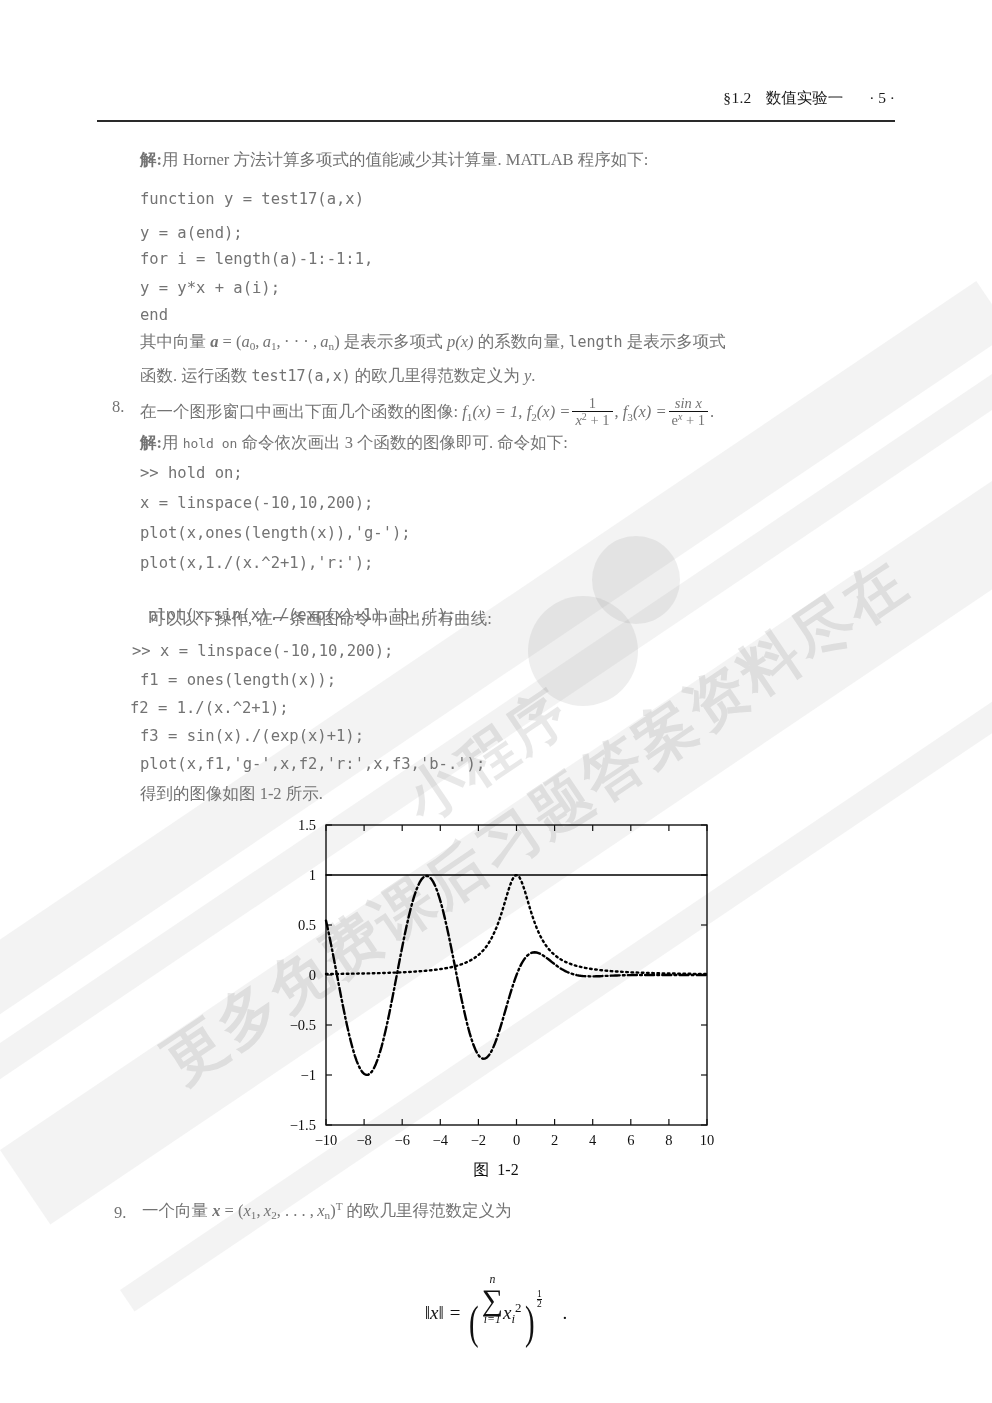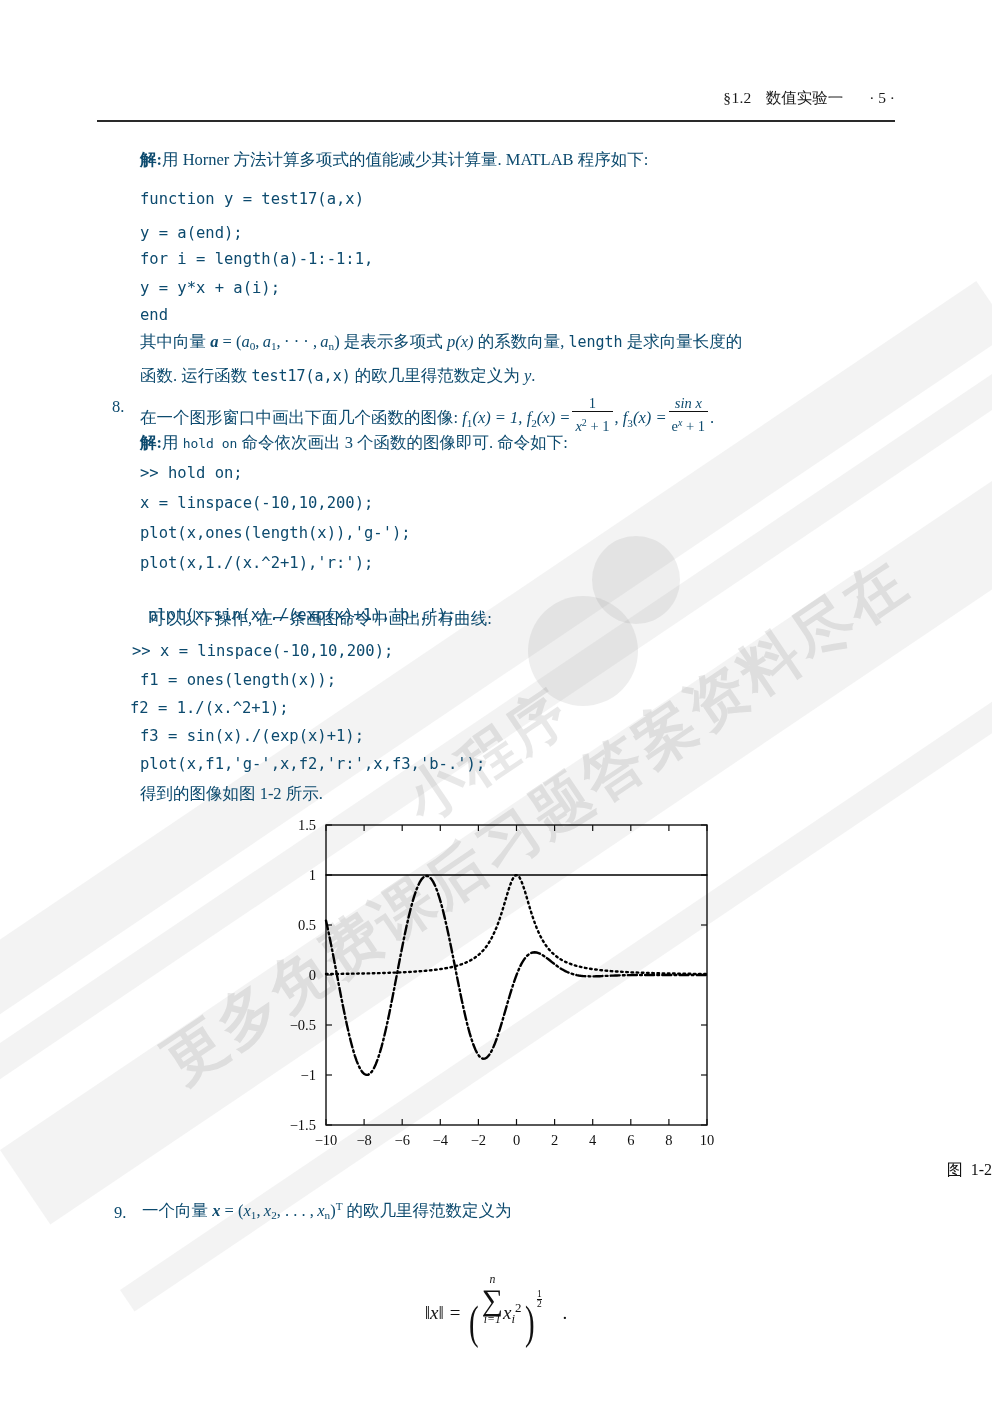--- a/index.html
+++ b/index.html
@@ -77,21 +77,21 @@
     height: 1.6px;
     background: #2a2a2a;
   }
 
   
   .ln {
     position: absolute;
     white-space: nowrap;
     font-size: 16.5px;
     line-height: 1;
-    color: #0c4a6e;
+    color: #737373;
   }
   .cn { font-family: "Liberation Serif", "DejaVu Serif", serif; }
   .bold { font-weight: bold; }
   .mono {
     font-family: "DejaVu Sans Mono", "Liberation Mono", monospace;
     font-size: 15.5px;
     letter-spacing: 0px;
   }
   .mi { font-style: italic; font-family: "Liberation Serif","DejaVu Serif",serif; }
   .rm { font-style: normal; }
@@ -99,40 +99,40 @@
   
   .frac {
     display: inline-block;
     vertical-align: -0.55em;
     text-align: center;
     font-size: 0.88em;
     line-height: 1.05;
     margin: 0 2px;
   }
   .frac .num { display: block; padding: 0 3px; }
-  .frac .den { display: block; border-top: 1.1px solid #111; padding: 7px 3px; }
+  .frac .den { display: block; border-top: 1.1px solid #111; padding: 1px 3px; }
 
   sub, sup { font-size: 0.68em; line-height: 0; }
   sub { vertical-align: -0.3em; }
   sup { vertical-align: 0.55em; }
 
   
   #figure {
     position: absolute;
     left: 0; top: 0;
     width: 992px; height: 1403px;
     z-index: 12;
     pointer-events: none;
   }
   #fig-caption {
     position: absolute;
     left: 0;
     top: 1160px;
     width: 992px;
-    text-align: right;
+    text-align: center;
     font-size: 16px;
     z-index: 13;
   }
   #fig-caption .capnum { margin-left: 8px; }
 
   
   #norm-formula {
     position: absolute;
     left: 0;
     top: 1274px;
@@ -200,21 +200,21 @@
     <span class="bold">解:</span><span>用 Horner 方法计算多项式的值能减少其计算量. MATLAB 程序如下:</span>
   </div>
 
   <div class="ln mono" style="left:140px; top:192px;">function y = test17(a,x)</div>
   <div class="ln mono" style="left:140px; top:226px;">    y = a(end);</div>
   <div class="ln mono" style="left:140px; top:252px;">    for i = length(a)-1:-1:1,</div>
   <div class="ln mono" style="left:140px; top:281px;">        y = y*x + a(i);</div>
   <div class="ln mono" style="left:140px; top:308px;">    end</div>
 
   <div class="ln cn" style="left:140px; top:334px;">
-    <span>其中向量 </span><span class="mi bold">a</span><span> = (</span><span class="mi">a</span><sub>0</sub>, <span class="mi">a</span><sub>1</sub>, <span>· · · ,</span> <span class="mi">a</span><sub>n</sub><span>) 是表示多项式 </span><span class="mi">p(x)</span><span> 的系数向量, </span><span class="mono" style="font-size:15px">length</span><span> 是求向量长度的</span>
+    <span>其中向量 </span><span class="mi bold">a</span><span> = (</span><span class="mi">a</span><sub>0</sub>, <span class="mi">a</span><sub>1</sub>, <span>· · · ,</span> <span class="mi">a</span><sub>n</sub><span>) 是表示多项式 </span><span class="mi">p(x)</span><span> 的系数向量, </span><span class="mono" style="font-size:15px">length</span><span> 是表示多项式</span>
   </div>
 
   <div class="ln cn" style="left:140px; top:368px;">
     <span>函数. 运行函数 </span><span class="mono" style="font-size:15px">test17(a,x)</span><span> 的欧几里得范数定义为 </span><span class="mi">y</span><span>.</span>
   </div>
 
   <div class="ln cn" style="left:112px; top:399px;">8.</div>
   <div class="ln cn" style="left:140px; top:396px;">
     <span>在一个图形窗口中画出下面几个函数的图像: </span><span class="mi">f</span><sub>1</sub><span class="mi">(x) = 1,</span>&nbsp;<span class="mi">f</span><sub>2</sub><span class="mi">(x) =</span><span class="frac"><span class="num rm">1</span><span class="den"><span class="mi">x</span><sup>2</sup> <span>+ 1</span></span></span><span>,</span>&nbsp;<span class="mi">f</span><sub>3</sub><span class="mi">(x) =</span><span class="frac"><span class="num mi">sin x</span><span class="den"><span class="rm">e</span><sup class="mi">x</sup> <span>+ 1</span></span></span><span>.</span>
   </div>

